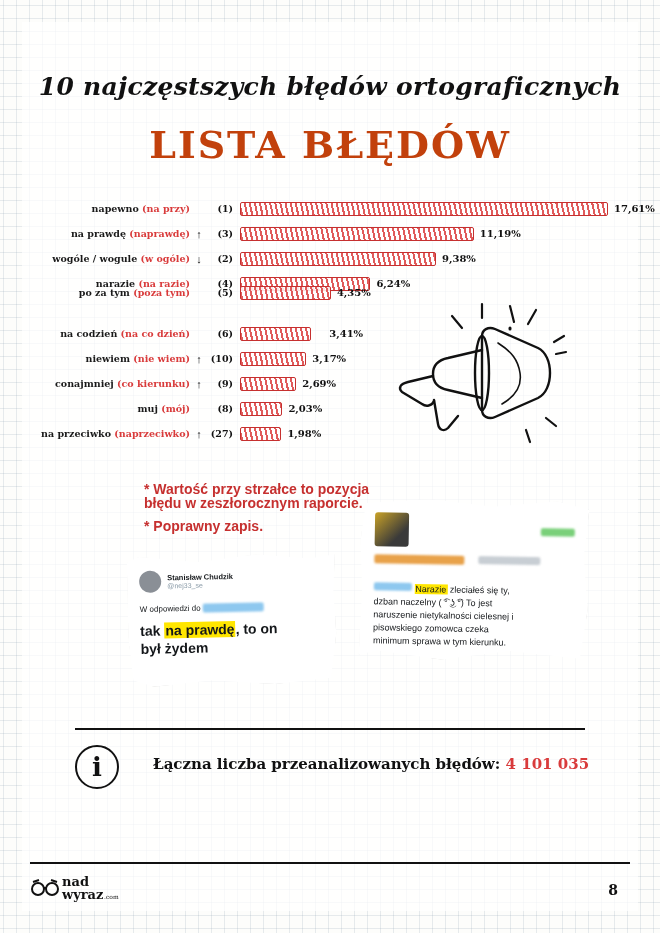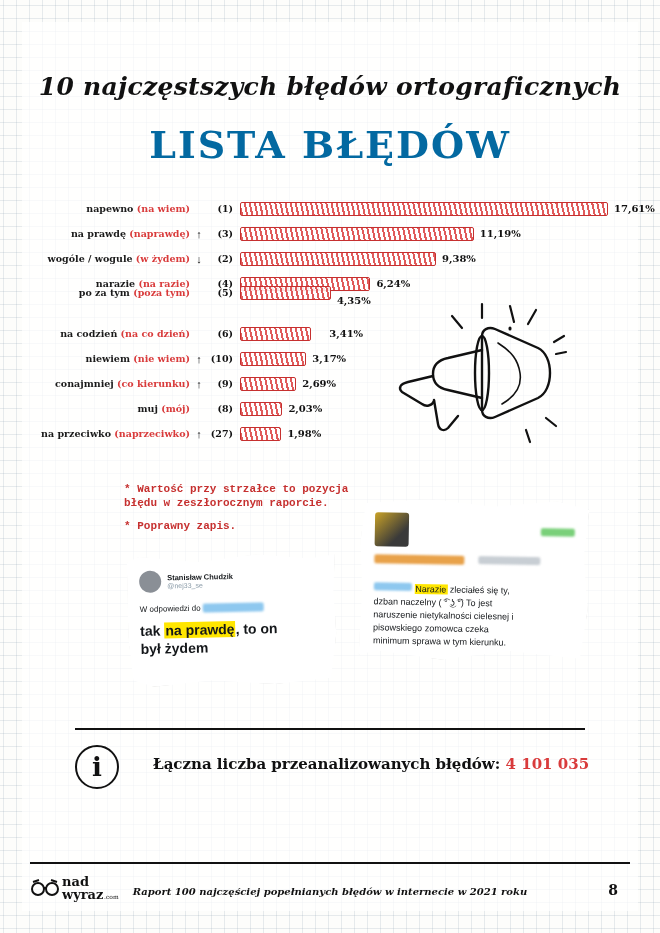--- a/index.html
+++ b/index.html
@@ -37,21 +37,21 @@
     font-size:25px;
     font-style:italic;
     font-weight:bold;
     letter-spacing:0.3px;
     color:#111;
   }
   #subhead{
     top:122px;
     font-size:38px;
     font-weight:bold;
-    color:#0369a1;
+    color:#c2410c;
     letter-spacing:2px;
     font-style:normal;
     font-family:"DejaVu Serif", serif;
   }
 
   
   #chart{position:absolute;left:40px;top:200px;width:580px;height:250px;}
   .row{position:absolute;left:0;width:580px;height:18px;}
   .lbl{
     position:absolute;left:0;width:150px;text-align:right;
@@ -81,23 +81,23 @@
     box-sizing:border-box;
   }
   .val{
     position:absolute;top:0;height:18px;line-height:18px;
     font-size:10px;font-weight:bold;color:#111;white-space:nowrap;
     font-family:"DejaVu Serif", serif;
   }
 
   
   #notes{
-    position:absolute;left:124px;top:482px;width:230px;
-    font-size:11px;line-height:14px;color:#c6302f;font-weight:bold;
-    font-family:Liberation Mono, monospace;
+    position:absolute;left:144px;top:482px;width:230px;
+    font-size:14px;line-height:14px;color:#c6302f;font-weight:bold;
+    font-family:Liberation Sans, sans-serif;
   }
   #notes .n2{margin-top:9px;}
 
   
   #megaphone{position:absolute;left:378px;top:288px;width:190px;height:180px;}
 
   
   .card{
     position:absolute;background:#fff;
     box-shadow:2px 3px 6px rgba(0,0,0,0.18);
@@ -193,39 +193,39 @@
 <div id="page"></div>
 <div id="white-veil"></div>
 
 <div id="content">
 
   <div class="title" id="headline">10 najczęstszych błędów ortograficznych</div>
   <div class="title" id="subhead">LISTA BŁĘDÓW</div>
 
   <div id="chart">
       <div class="row" style="top: 0px;">
-        <div class="lbl"><span>napewno </span><span class="alt">(na wiem)</span></div>
+        <div class="lbl"><span>napewno </span><span class="alt">(na przy)</span></div>
         <div class="arrow"></div>
         <div class="rank">(1)</div>
         <div class="barwrap">
           <div class="bar" style="width: 368px;"></div>
         </div>
         <div class="val" style="left: 574px;">17,61%</div>
       </div>
       <div class="row" style="top: 25px;">
         <div class="lbl"><span>na prawdę </span><span class="alt">(naprawdę)</span></div>
         <div class="arrow">↑</div>
         <div class="rank">(3)</div>
         <div class="barwrap">
           <div class="bar" style="width: 233.84px;"></div>
         </div>
         <div class="val" style="left: 439.84px;">11,19%</div>
       </div>
       <div class="row" style="top: 50px;">
-        <div class="lbl"><span>wogóle / wogule </span><span class="alt">(w żydem)</span></div>
+        <div class="lbl"><span>wogóle / wogule </span><span class="alt">(w ogóle)</span></div>
         <div class="arrow">↓</div>
         <div class="rank">(2)</div>
         <div class="barwrap">
           <div class="bar" style="width: 196.016px;"></div>
         </div>
         <div class="val" style="left: 402.016px;">9,38%</div>
       </div>
       <div class="row" style="top: 75px;">
         <div class="lbl"><span>narazie </span><span class="alt">(na razie)</span></div>
         <div class="arrow"></div>
@@ -235,21 +235,21 @@
         </div>
         <div class="val" style="left: 336.399px;">6,24%</div>
       </div>
       <div class="row" style="top: 84px;">
         <div class="lbl"><span>po za tym </span><span class="alt">(poza tym)</span></div>
         <div class="arrow"></div>
         <div class="rank">(5)</div>
         <div class="barwrap">
           <div class="bar" style="width: 90.9029px;"></div>
         </div>
-        <div class="val" style="left: 296.903px; margin-top: 8px;">4,35%</div>
+        <div class="val" style="left: 296.903px;">4,35%</div>
       </div>
       <div class="row" style="top: 125px;">
         <div class="lbl"><span>na codzień </span><span class="alt">(na co dzień)</span></div>
         <div class="arrow"></div>
         <div class="rank">(6)</div>
         <div class="barwrap">
           <div class="bar" style="width: 71.2595px;"></div>
         </div>
         <div class="val" style="left: 277.26px; margin-left: 12px;">3,41%</div>
       </div>
@@ -381,16 +381,15 @@
         <path d="M14 11 L16 11"></path>
         <path d="M3 5 L9 3"></path>
         <path d="M21 3 L27 5"></path>
       </g>
     </svg>
     <div class="ltext">nad</div>
     <div class="ltext2">wyraz</div>
     <div class="ldom">.com</div>
   </div>
 
-  <div id="footer-caption">Raport 100 najczęściej popełnianych błędów w internecie w 2021 roku</div>
   <div id="page-num">8</div>
 
 </div>
 
 </body></html>

